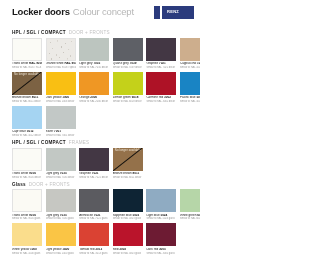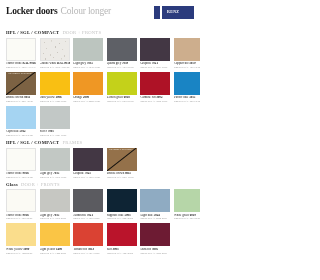--- a/index.html
+++ b/index.html
@@ -2,21 +2,21 @@
 <html><head>
 <meta charset="utf-8">
 <style>
   html,body{margin:0;padding:0;}
   body{
     width:200px;height:280px;overflow:hidden;
     background:#ffffff;
     font-family:"Liberation Sans", sans-serif;
     -webkit-font-smoothing:antialiased;
   }
-  .page{position:relative;width:200px;height:200px;box-sizing:border-box;padding:7px 6px 0 6px;font-family:Liberation Serif, serif;}
+  .page{position:relative;width:200px;height:200px;box-sizing:border-box;padding:7px 6px 0 12px;}
 
   
   .header{display:flex;align-items:flex-start;justify-content:space-between;height:20px;}
   .title{display:flex;align-items:baseline;gap:3px;line-height:1;}
   .title .t1{font-size:9.5px;font-weight:bold;color:#1a1a1a;letter-spacing:-0.2px;}
   .title .t2{font-size:9.5px;font-weight:normal;color:#b7b7b7;letter-spacing:-0.2px;}
 
   .logo{position:relative;width:40px;height:13px;margin-top:-1px;}
   .logo .bar{position:absolute;left:0;top:0;width:40px;height:13px;background:#2b3b7d;}
   .logo .notch{position:absolute;left:5.5px;top:-1px;width:2.5px;height:15px;background:#ffffff;}
@@ -67,21 +67,21 @@
   .cap .l2{font-size:2.55px;color:#9a9a9a;letter-spacing:-0.02px;white-space:nowrap;overflow:hidden;}
 </style>
 </head>
 <body>
 
 <div class="page">
 
   <div class="header">
     <div class="title">
       <span class="t1">Locker doors</span>
-      <span class="t2">Colour longer</span>
+      <span class="t2">Colour concept</span>
     </div>
     <div class="logo">
       <div class="bar"></div>
       <div class="notch"></div>
       <div class="txt">RENZ</div>
     </div>
   </div>
 
   <div id="sections-host">
       <div>

